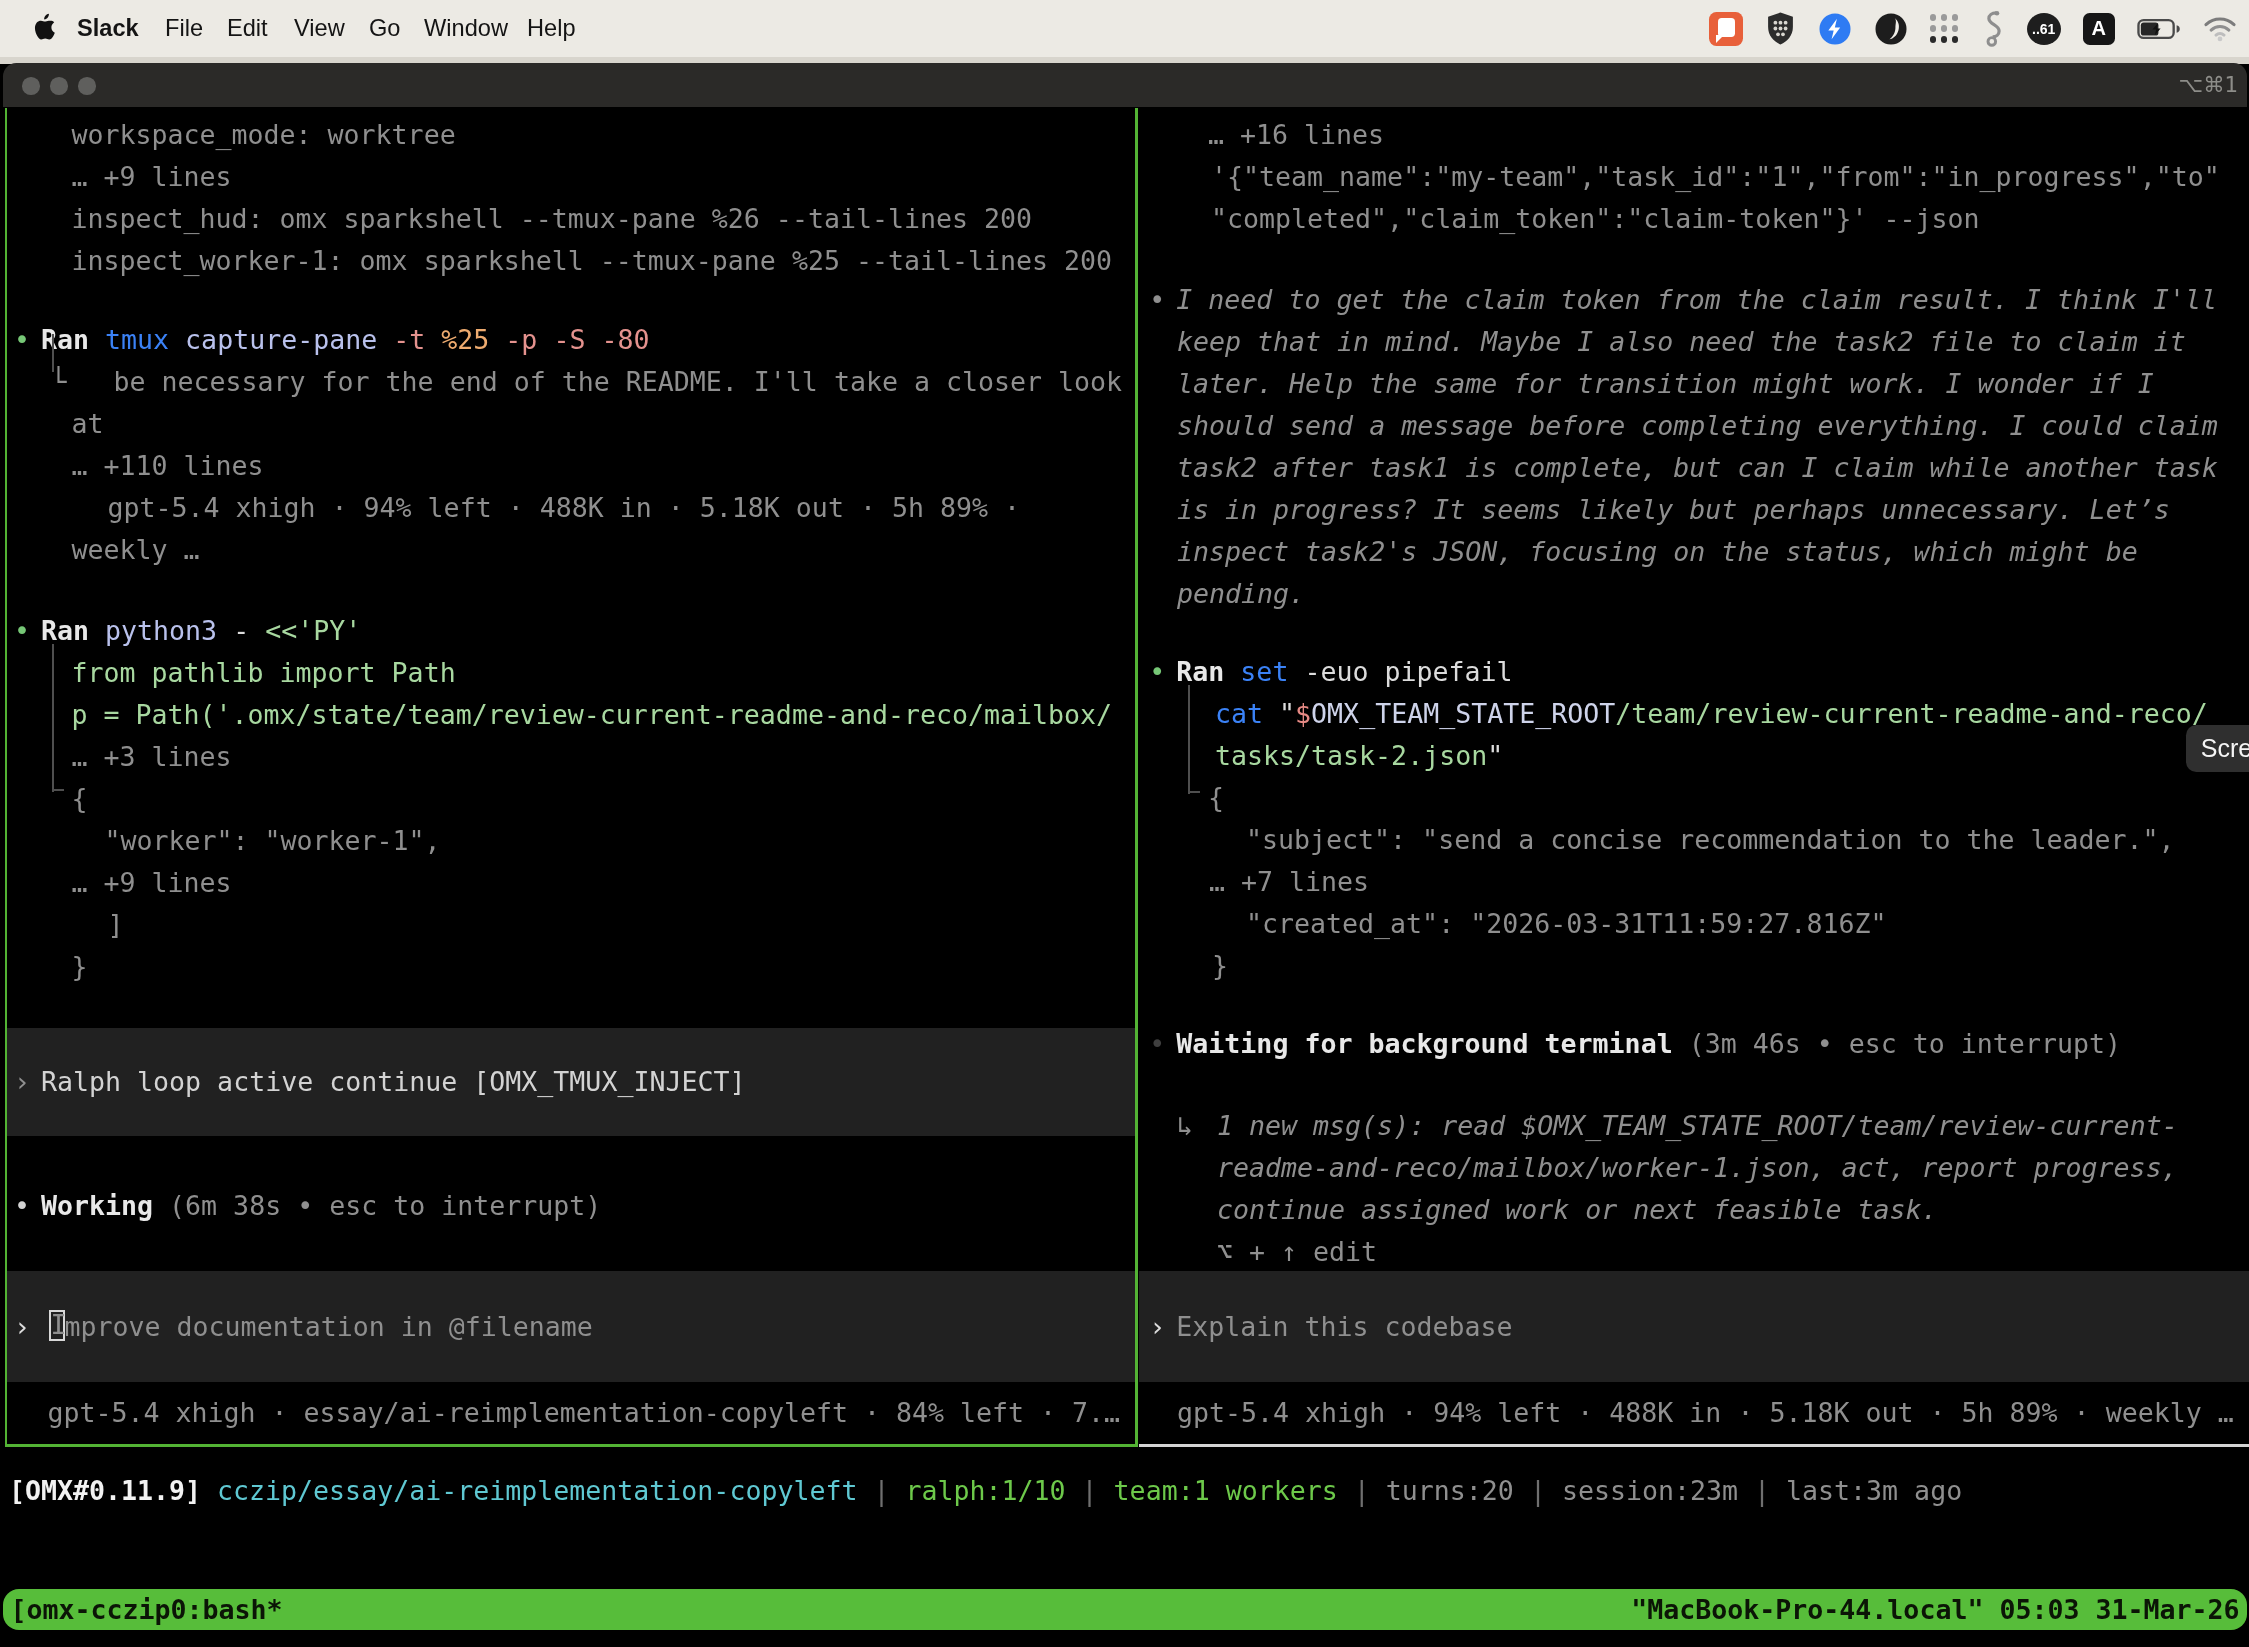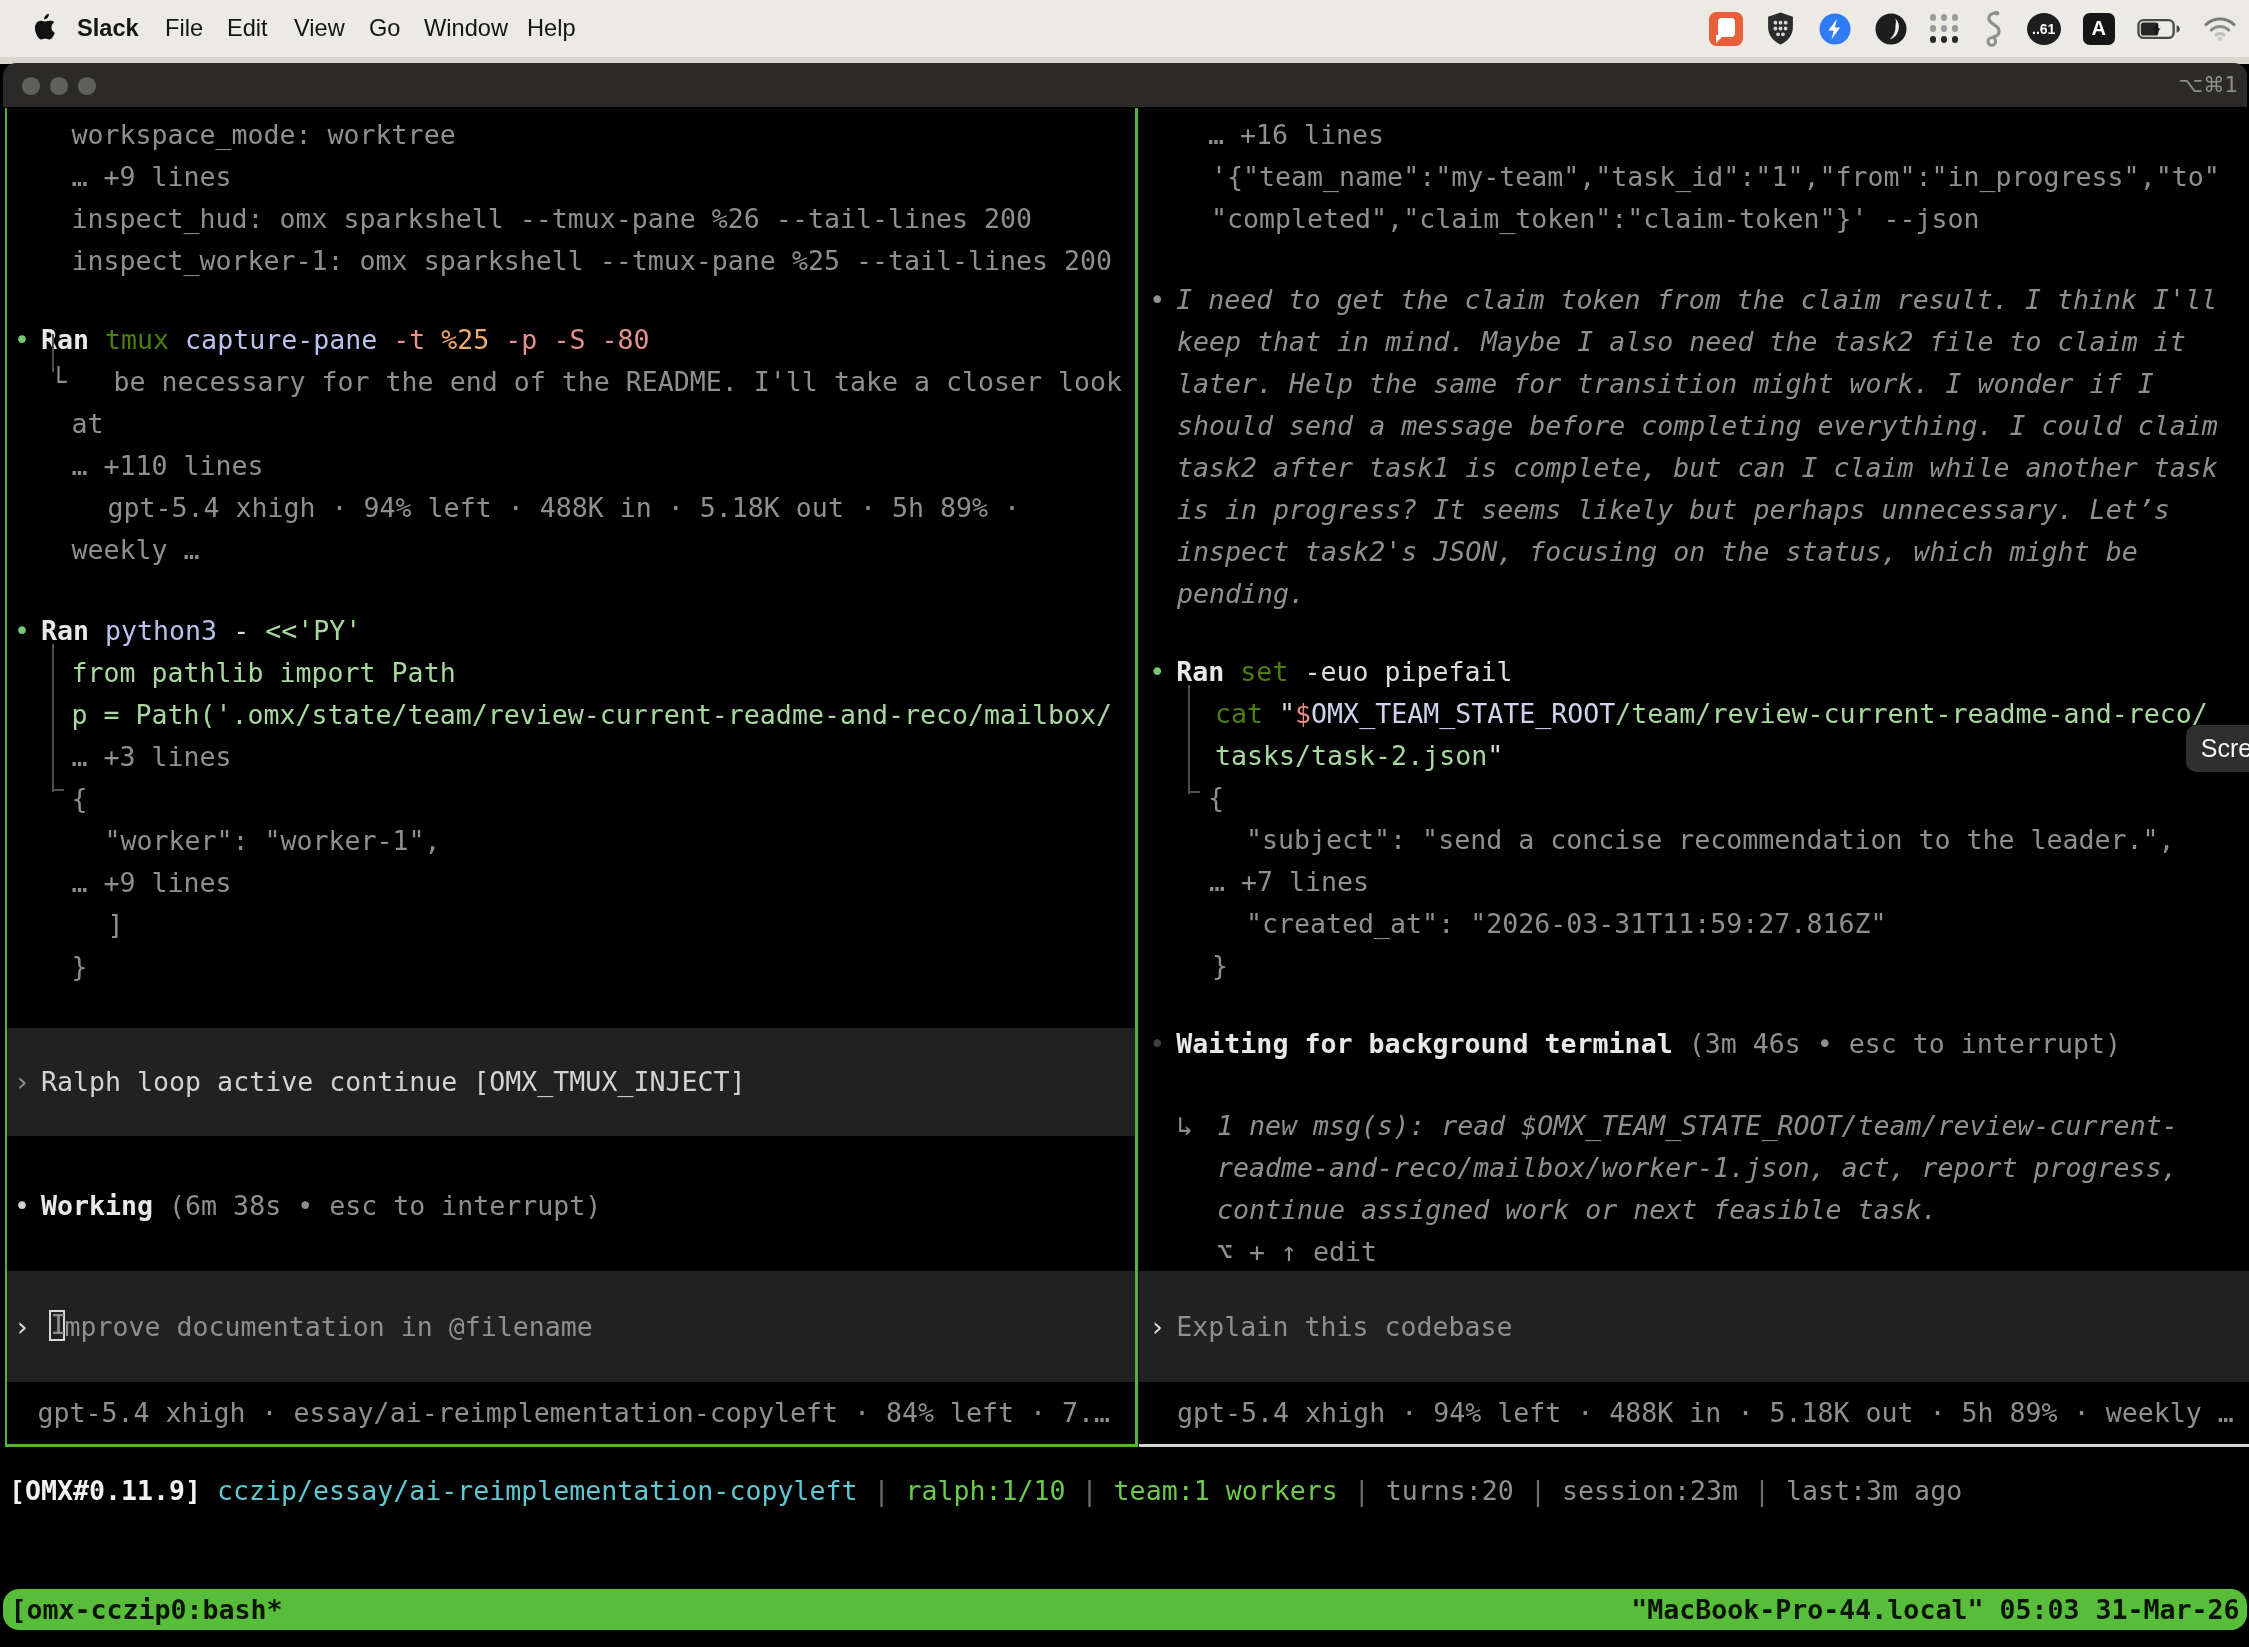--- a/index.html
+++ b/index.html
@@ -36,21 +36,21 @@
   
   .block{position:absolute;}
   .row{height:42px;line-height:42px;white-space:pre;overflow:hidden;}
   .panel{position:absolute;background:#212121;display:flex;align-items:center;}
   .vline{position:absolute;width:3px;background:#53b334;}
   .hguide{position:absolute;background:#4f4f4f;}
   .borderline{position:absolute;height:3px;}
   
   .w{color:#e8e8e8;font-weight:bold;}
   .wt{color:#dcdcdc;}
-  .bl{color:#4d7c0f;}
+  .bl{color:#3b82f6;}
   .lv{color:#b9c1ec;}
   .fl{color:#e5928e;}
   .or{color:#eeab6f;}
   .gr{color:#a8d8a0;}
   .pk{color:#e78a85;}
   .pv{color:#ced3ea;}
   .gb{color:#76c776;}
   .lb{color:#d3d3d3;}
   .db{color:#3f3f3f;}
   .g{color:#8f8f8f;}
@@ -191,21 +191,21 @@
 
   <div class="block" style="left:7.4px;top:1185px;width:1128px">
     <div class="row" style="padding-left:6.6px"><span class="lb bsp">•</span><span class="w">Working</span><span class="det">(6m 38s • esc to interrupt)</span></div>
   </div>
 
   <div class="panel" style="left:7.4px;top:1271px;width:1128px;height:111px">
     <div class="row" style="padding-left:6.6px;width:100%"><span class="wt">›</span><span class="cursor" style="margin-left:18.5px">I</span><span class="g">mprove documentation in @filename</span></div>
   </div>
 
   <div class="block" style="left:7.4px;top:1392px;width:1128px">
-    <div class="row" style="padding-left:30px">gpt-5.4 xhigh · essay/ai-reimplementation-copyleft · 84% left · 7.…</div>
+    <div class="row" style="padding-left:40px">gpt-5.4 xhigh · essay/ai-reimplementation-copyleft · 84% left · 7.…</div>
   </div>
 
   <div class="block" style="left:1139px;top:114px;width:1086px">
     <div class="row" style="padding-left:69px">… +16 lines</div>
     <div class="row" style="padding-left:72px">'{"team_name":"my-team","task_id":"1","from":"in_progress","to":</div>
     <div class="row" style="padding-left:72px">"completed","claim_token":"claim-token"}' --json</div>
   </div>
 
   <div class="block it" style="left:1139px;top:279px;width:1111px">
     <div class="row" style="padding-left:10.3px"><span class="g bsp" style="font-style:normal">•</span><span>I need to get the claim token from the claim result. I think I'll</span></div>

